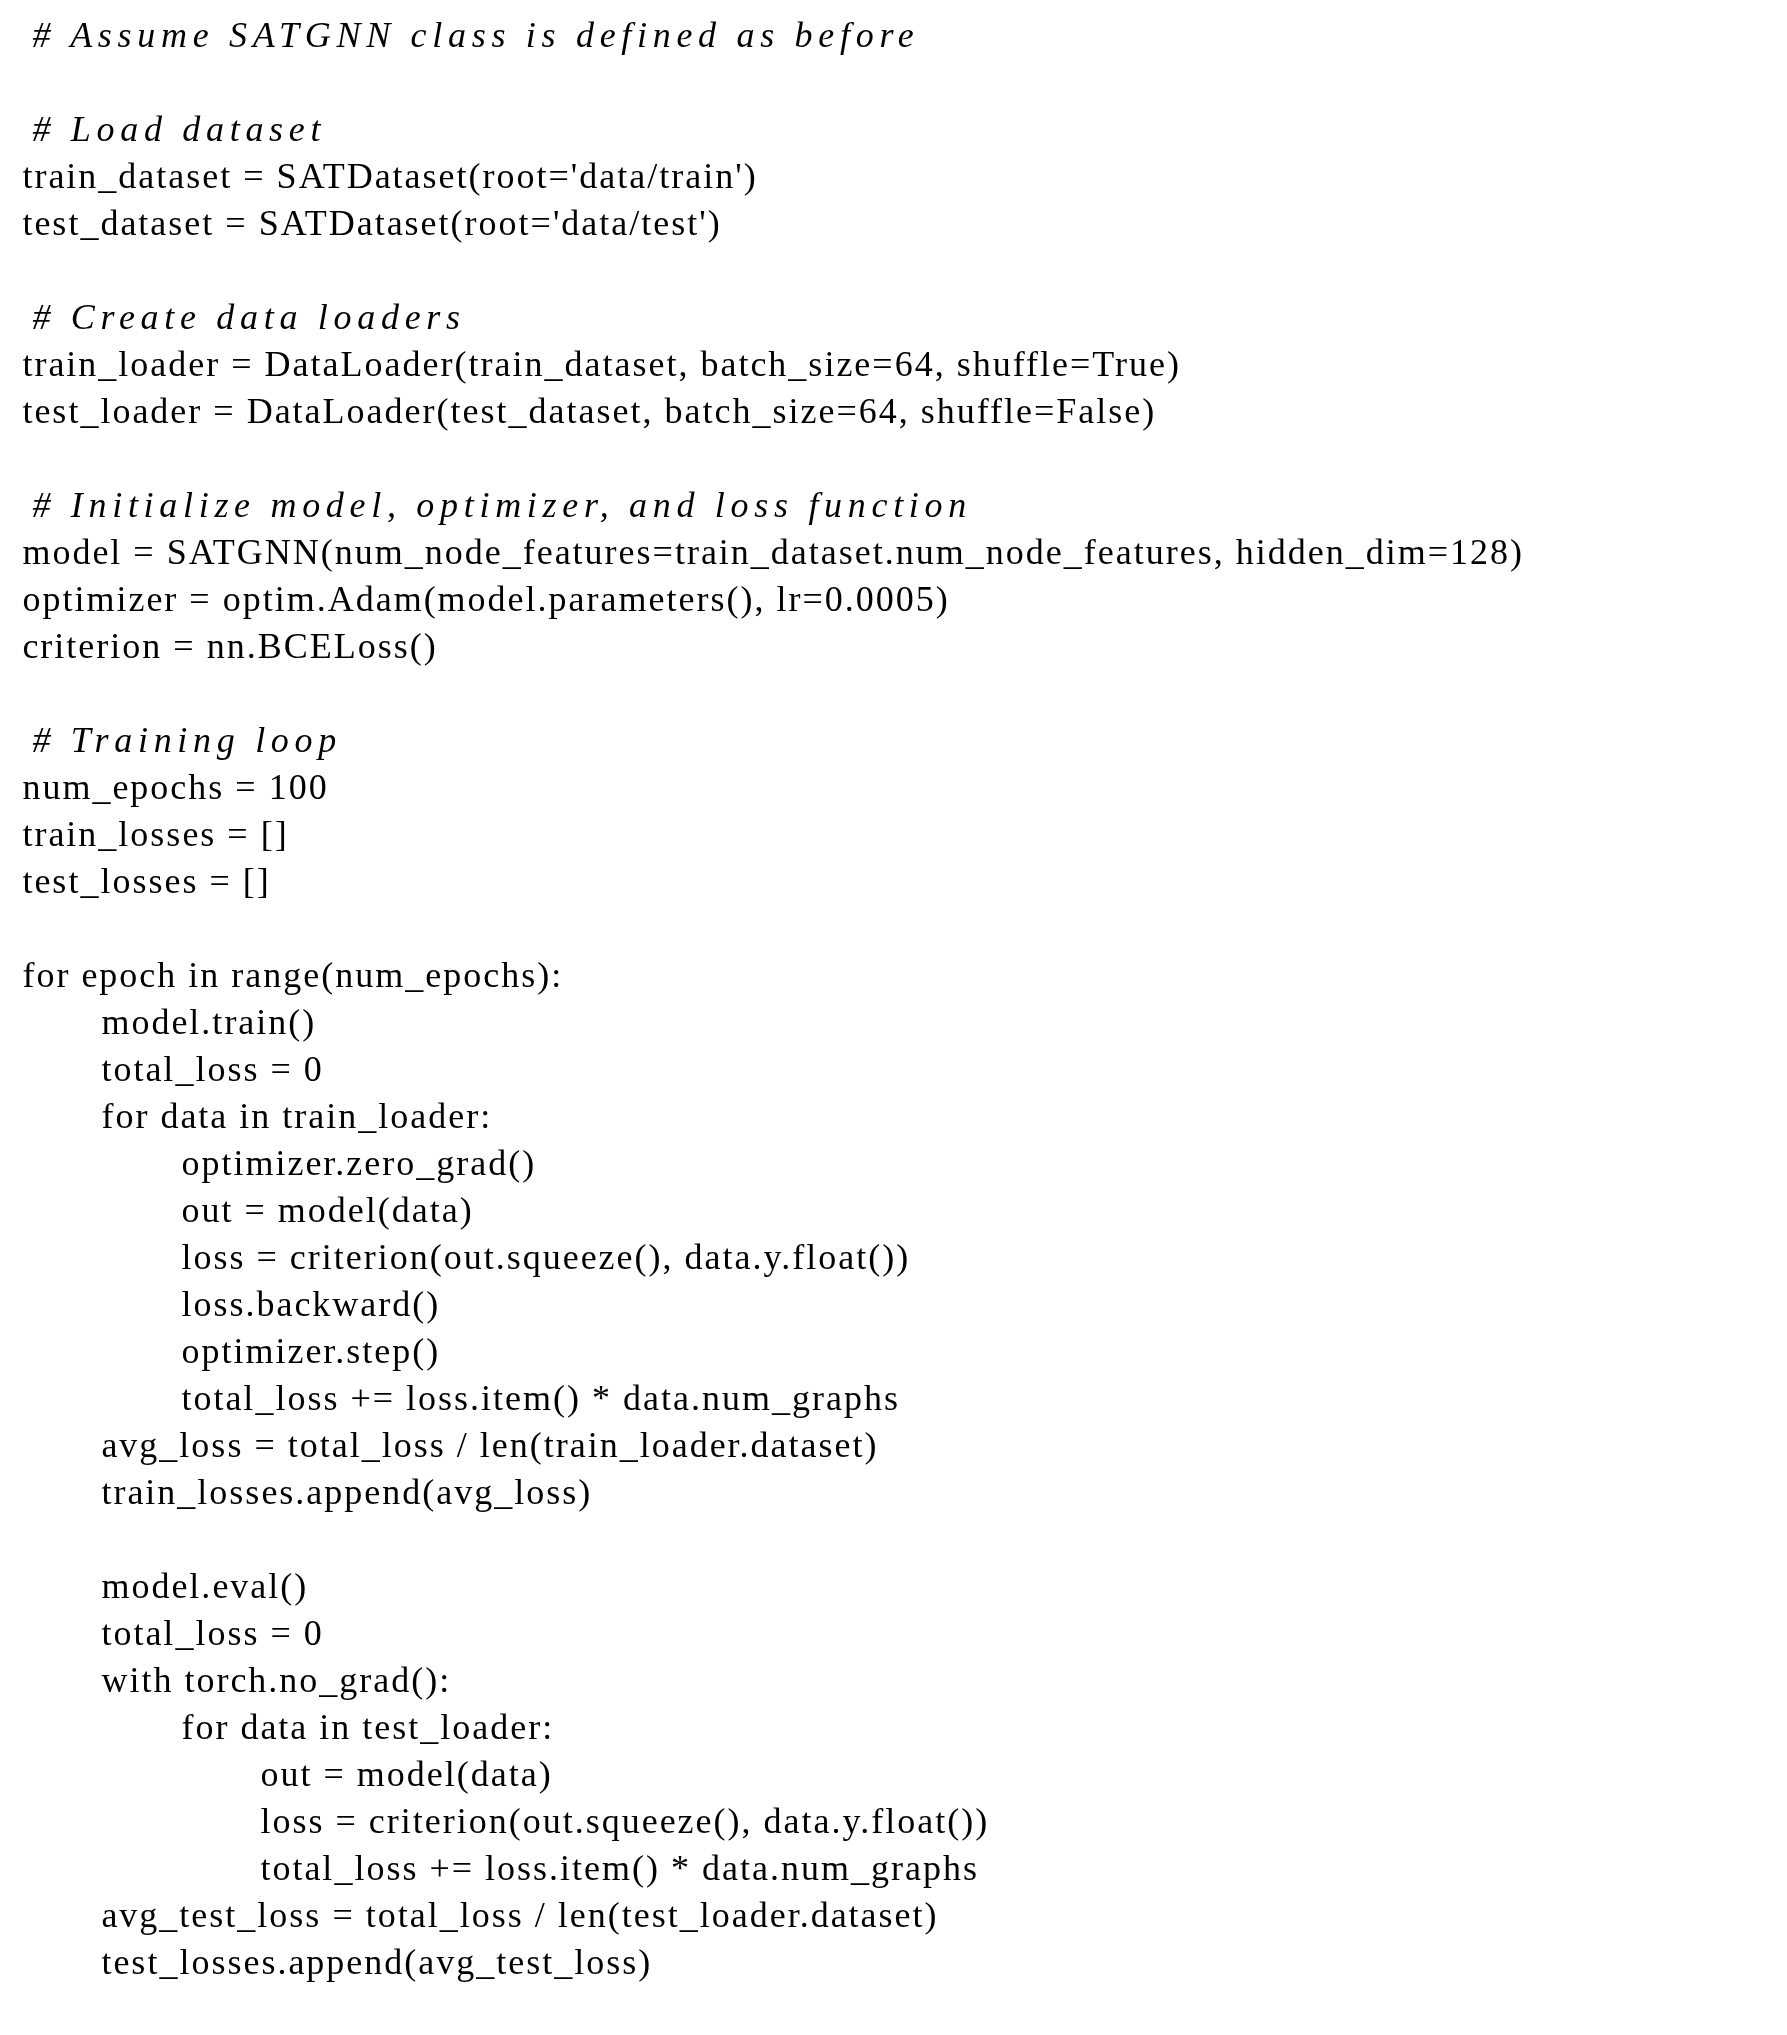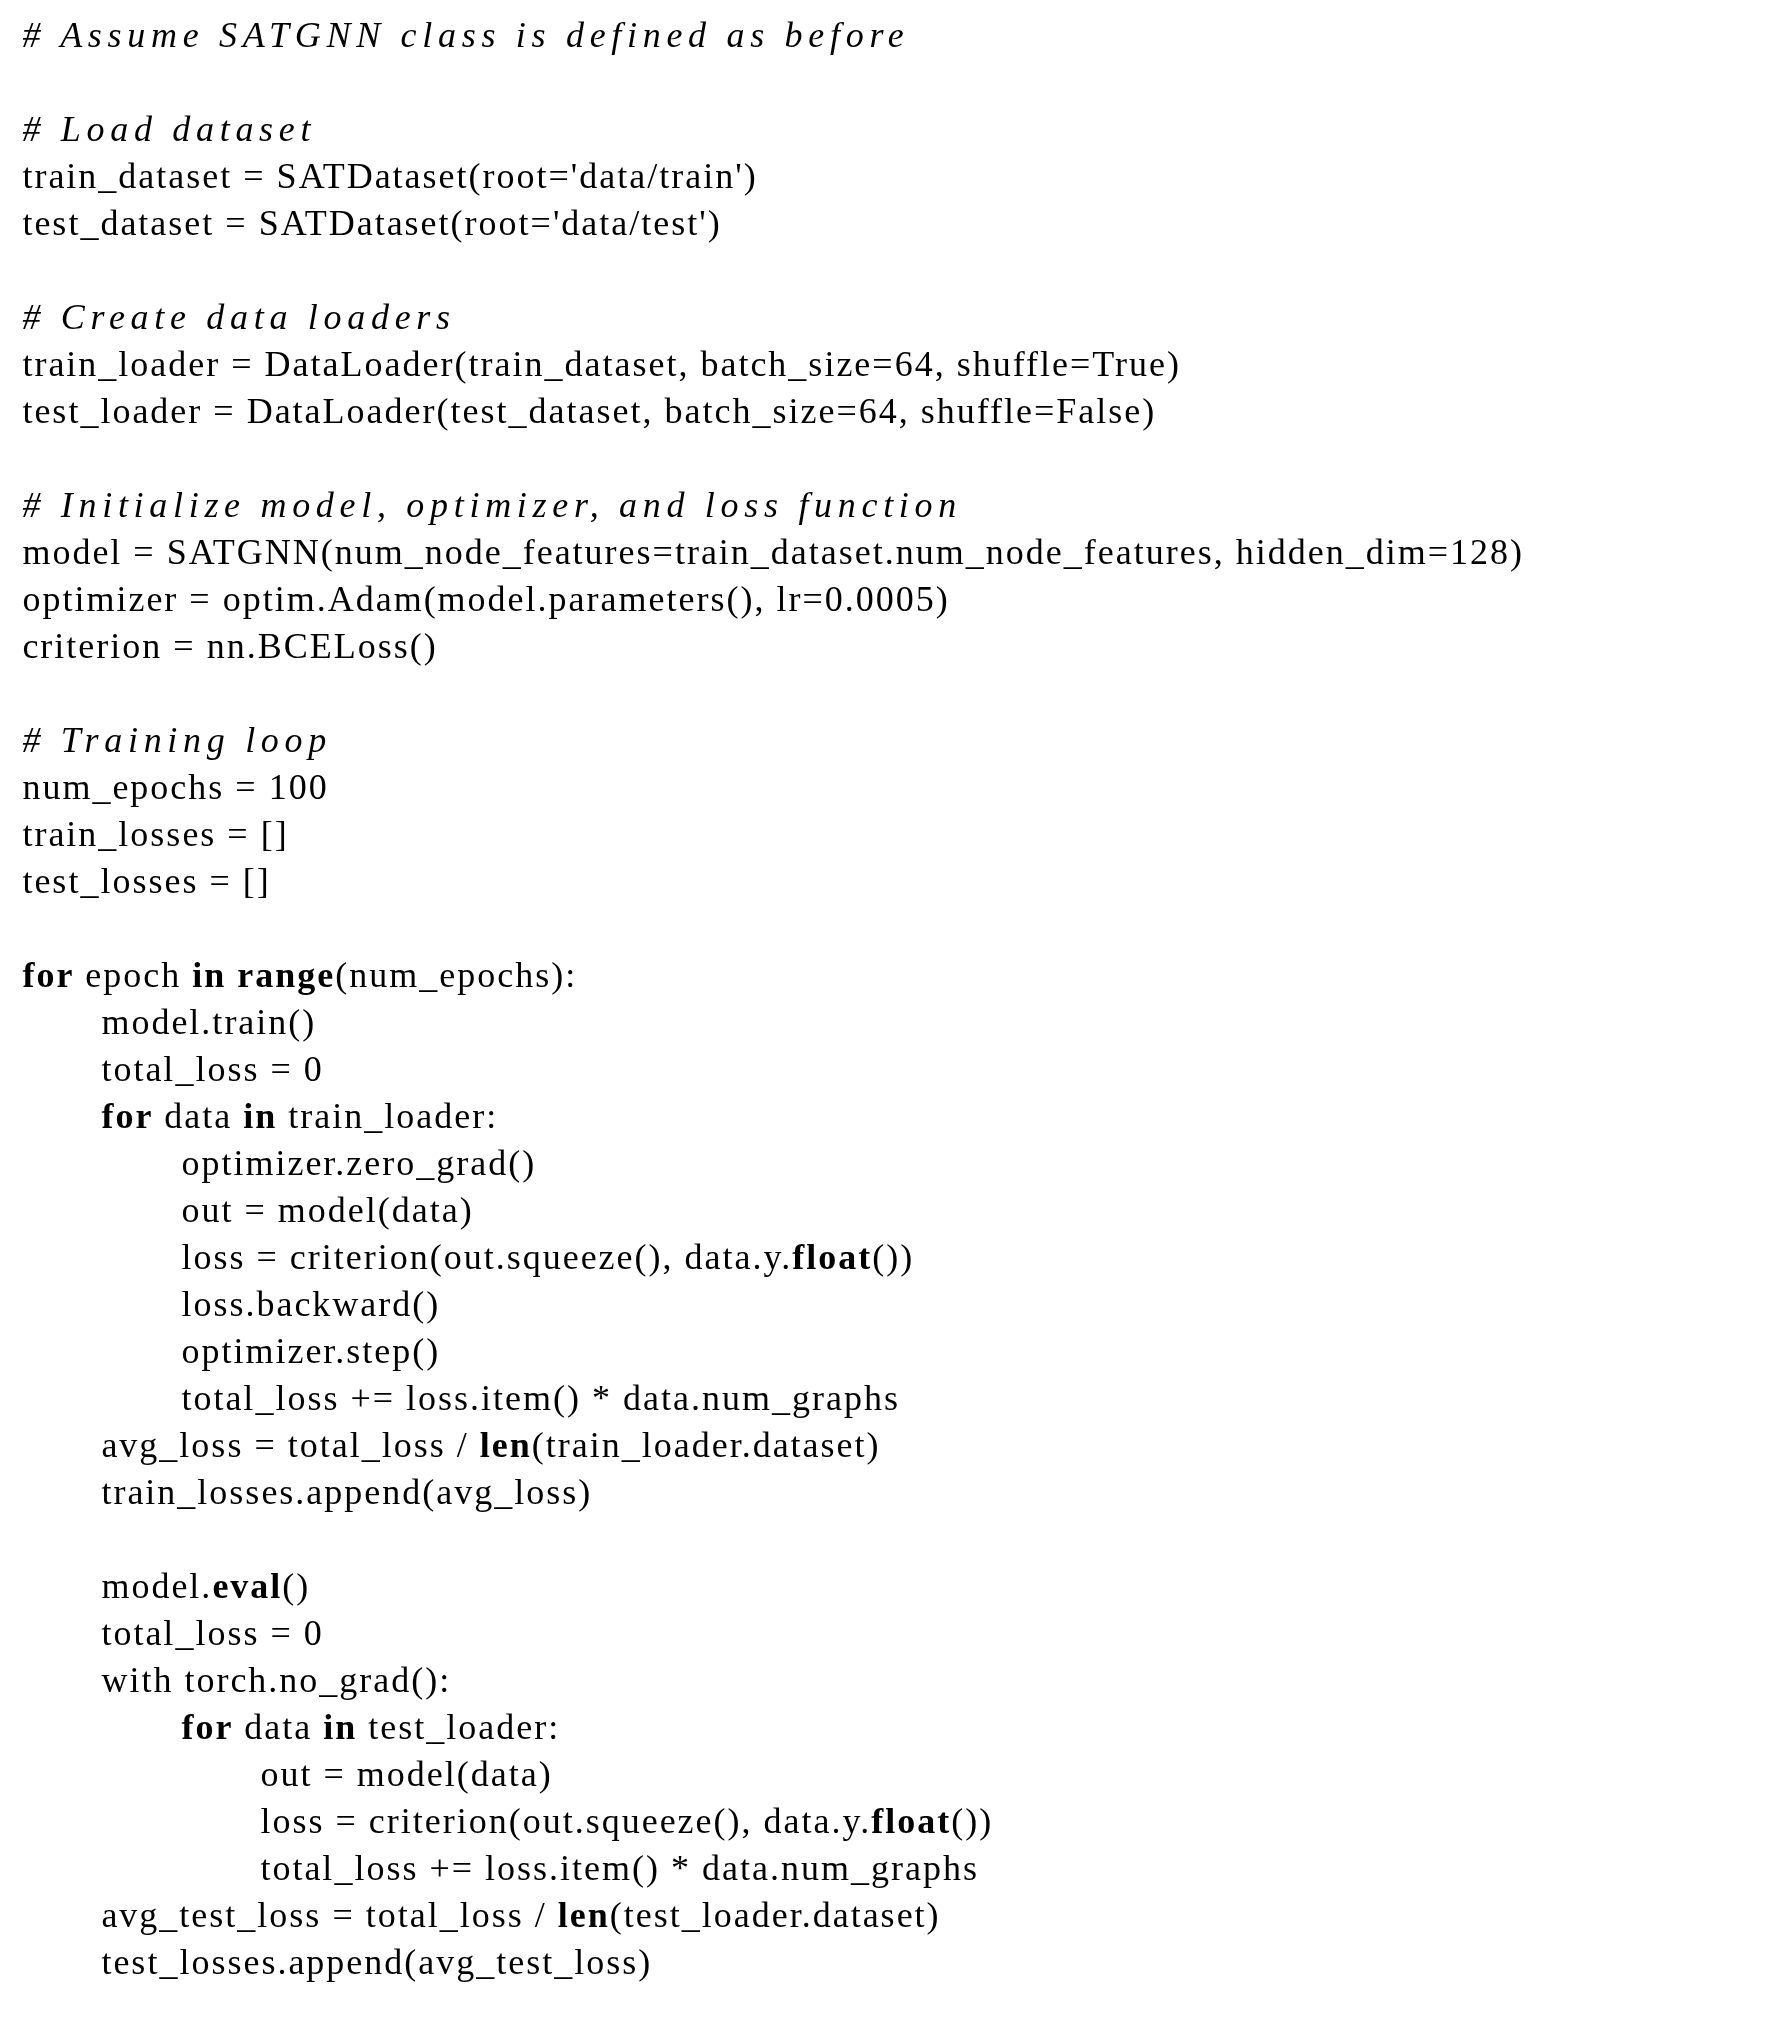--- a/index.html
+++ b/index.html
@@ -4,23 +4,23 @@
   <style>
     html, body { margin: 0; padding: 0; background: #ffffff; }
     body { width: 1788px; height: 2123px; overflow: hidden; position: relative; }
     .listing {
       position: absolute; left: 22.4px; top: 12.2px; right: 0;
       font-family: "Liberation Serif", "DejaVu Serif", serif;
       font-size: 36px; line-height: 47px; color: #000000;
       white-space: pre;
     }
     .line { height: 47px; white-space: pre; overflow: visible; }
-    .line.comment { font-style: italic; letter-spacing: 5.7px; }
+    .line.comment { font-style: italic; letter-spacing: 5.7px; margin-left: 10px; }
     .code { letter-spacing: 2px; }
-    .kw { font-weight: bold; }
+    .kw { font-weight: normal; }
     .ind1 { padding-left: 79px; }
     .ind2 { padding-left: 159px; }
     .ind3 { padding-left: 238px; }
   </style>
 </head>
 <body>
 
 <div class="listing" id="listing"><div class="line comment"><span class=""># Assume SATGNN class is defined as before</span></div><div class="line blank"> </div><div class="line comment"><span class=""># Load dataset</span></div><div class="line code"><span class="code">train_dataset = SATDataset(root='data/train')</span></div><div class="line code"><span class="code">test_dataset = SATDataset(root='data/test')</span></div><div class="line blank"> </div><div class="line comment"><span class=""># Create data loaders</span></div><div class="line code"><span class="code">train_loader = DataLoader(train_dataset, batch_size=64, shuffle=True)</span></div><div class="line code"><span class="code">test_loader = DataLoader(test_dataset, batch_size=64, shuffle=False)</span></div><div class="line blank"> </div><div class="line comment"><span class=""># Initialize model, optimizer, and loss function</span></div><div class="line code"><span class="code">model = SATGNN(num_node_features=train_dataset.num_node_features, hidden_dim=128)</span></div><div class="line code"><span class="code">optimizer = optim.Adam(model.parameters(), lr=0.0005)</span></div><div class="line code"><span class="code">criterion = nn.BCELoss()</span></div><div class="line blank"> </div><div class="line comment"><span class=""># Training loop</span></div><div class="line code"><span class="code">num_epochs = 100</span></div><div class="line code"><span class="code">train_losses = []</span></div><div class="line code"><span class="code">test_losses = []</span></div><div class="line blank"> </div><div class="line code"><span class="code kw">for</span><span class="code"> epoch </span><span class="code kw">in</span><span class="code"> </span><span class="code kw">range</span><span class="code">(num_epochs):</span></div><div class="line code ind1"><span class="code">model.train()</span></div><div class="line code ind1"><span class="code">total_loss = 0</span></div><div class="line code ind1"><span class="code kw">for</span><span class="code"> data </span><span class="code kw">in</span><span class="code"> train_loader:</span></div><div class="line code ind2"><span class="code">optimizer.zero_grad()</span></div><div class="line code ind2"><span class="code">out = model(data)</span></div><div class="line code ind2"><span class="code">loss = criterion(out.squeeze(), data.y.</span><span class="code kw">float</span><span class="code">())</span></div><div class="line code ind2"><span class="code">loss.backward()</span></div><div class="line code ind2"><span class="code">optimizer.step()</span></div><div class="line code ind2"><span class="code">total_loss += loss.item() * data.num_graphs</span></div><div class="line code ind1"><span class="code">avg_loss = total_loss / </span><span class="code kw">len</span><span class="code">(train_loader.dataset)</span></div><div class="line code ind1"><span class="code">train_losses.append(avg_loss)</span></div><div class="line blank"> </div><div class="line code ind1"><span class="code">model.</span><span class="code kw">eval</span><span class="code">()</span></div><div class="line code ind1"><span class="code">total_loss = 0</span></div><div class="line code ind1"><span class="code">with torch.no_grad():</span></div><div class="line code ind2"><span class="code kw">for</span><span class="code"> data </span><span class="code kw">in</span><span class="code"> test_loader:</span></div><div class="line code ind3"><span class="code">out = model(data)</span></div><div class="line code ind3"><span class="code">loss = criterion(out.squeeze(), data.y.</span><span class="code kw">float</span><span class="code">())</span></div><div class="line code ind3"><span class="code">total_loss += loss.item() * data.num_graphs</span></div><div class="line code ind1"><span class="code">avg_test_loss = total_loss / </span><span class="code kw">len</span><span class="code">(test_loader.dataset)</span></div><div class="line code ind1"><span class="code">test_losses.append(avg_test_loss)</span></div><div class="line blank"> </div></div>
 
 

